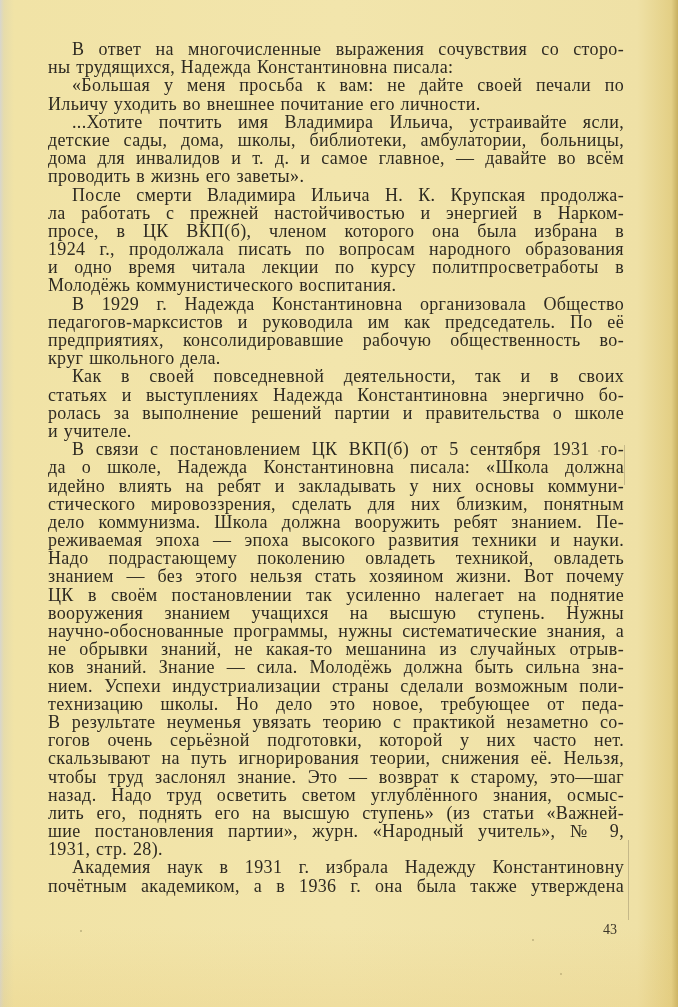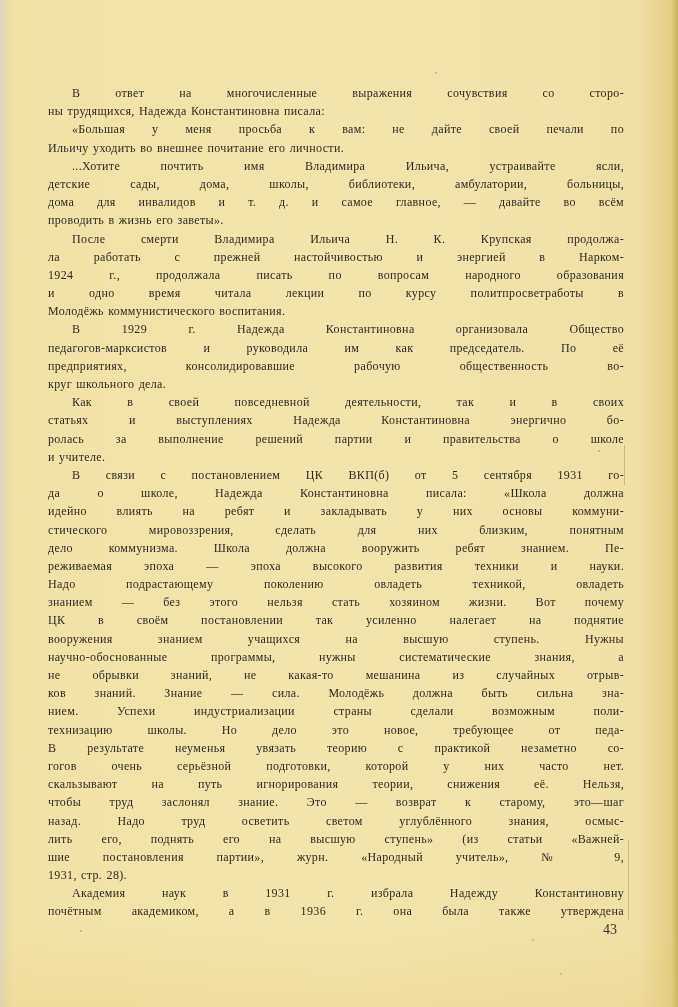--- a/index.html
+++ b/index.html
@@ -24,27 +24,26 @@
       height: 80px;
       background: linear-gradient(180deg, rgba(0,0,0,0) 0%, rgba(230,200,120,0.25) 100%);
       pointer-events: none;
     }
     .page-body {
       position: absolute;
       left: 48px;
       top: 40px;
       width: 576px;
       font-family: "Liberation Serif", "DejaVu Serif", serif;
-      font-size: 12px;
+      font-size: 18px;
       line-height: 18.2px;
       color: #2e2a22;
       text-align: justify;
       letter-spacing: 0.35px;
       word-spacing: 1px;
-      margin-top: 44px;
     }
     .line {
       display: block;
       white-space: nowrap;
       text-align-last: justify;
       text-align: justify;
       height: 18.2px;
     }
     .line.indent { padding-left: 24px; }
     .line.last { text-align-last: left; }
@@ -88,20 +87,21 @@
     <div>
       <span class="line indent">...Хотите почтить имя Владимира Ильича, устраивайте ясли,</span>
       <span class="line">детские сады, дома, школы, библиотеки, амбулатории, больницы,</span>
       <span class="line">дома для инвалидов и т. д. и самое главное, — давайте во всём</span>
       <span class="line last">проводить в жизнь его заветы».</span>
     </div>
 
     <div>
       <span class="line indent">После смерти Владимира Ильича Н. К. Крупская продолжа-</span>
       <span class="line">ла работать с прежней настойчивостью и энергией в Нарком-</span>
+      <span class="line">просе, в ЦК ВКП(б), членом которого она была избрана в</span>
       <span class="line">1924 г., продолжала писать по вопросам народного образования</span>
       <span class="line">и одно время читала лекции по курсу политпросветработы в</span>
       <span class="line last">Молодёжь коммунистического воспитания.</span>
     </div>
 
     <div>
       <span class="line indent">В 1929 г. Надежда Константиновна организовала Общество</span>
       <span class="line">педагогов-марксистов и руководила им как председатель. По её</span>
       <span class="line">предприятиях, консолидировавшие рабочую общественность во-</span>
       <span class="line last">круг школьного дела.</span>

